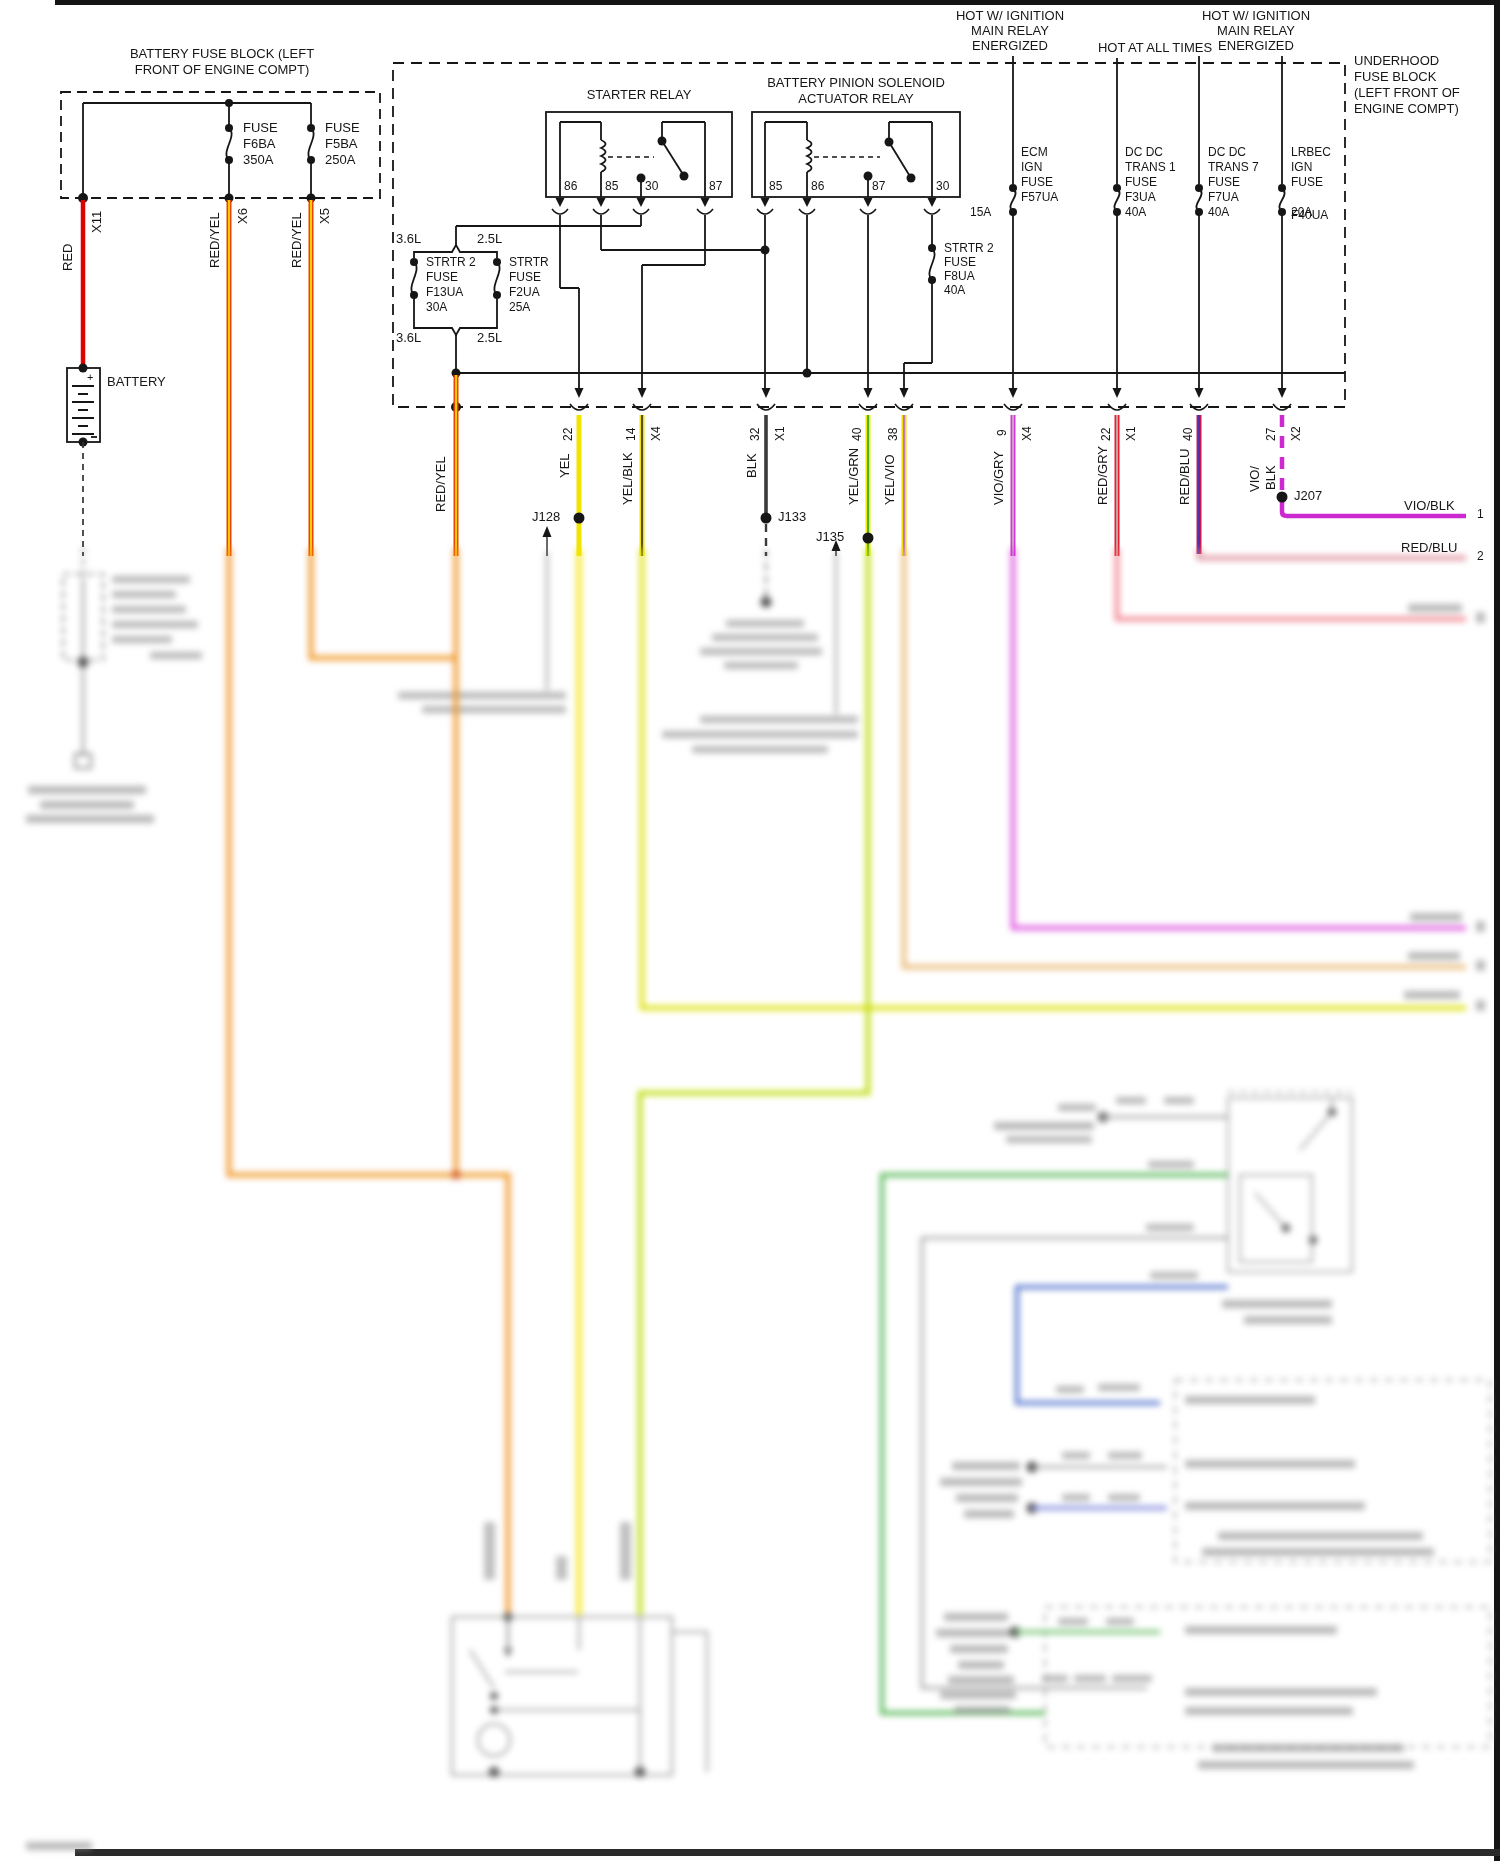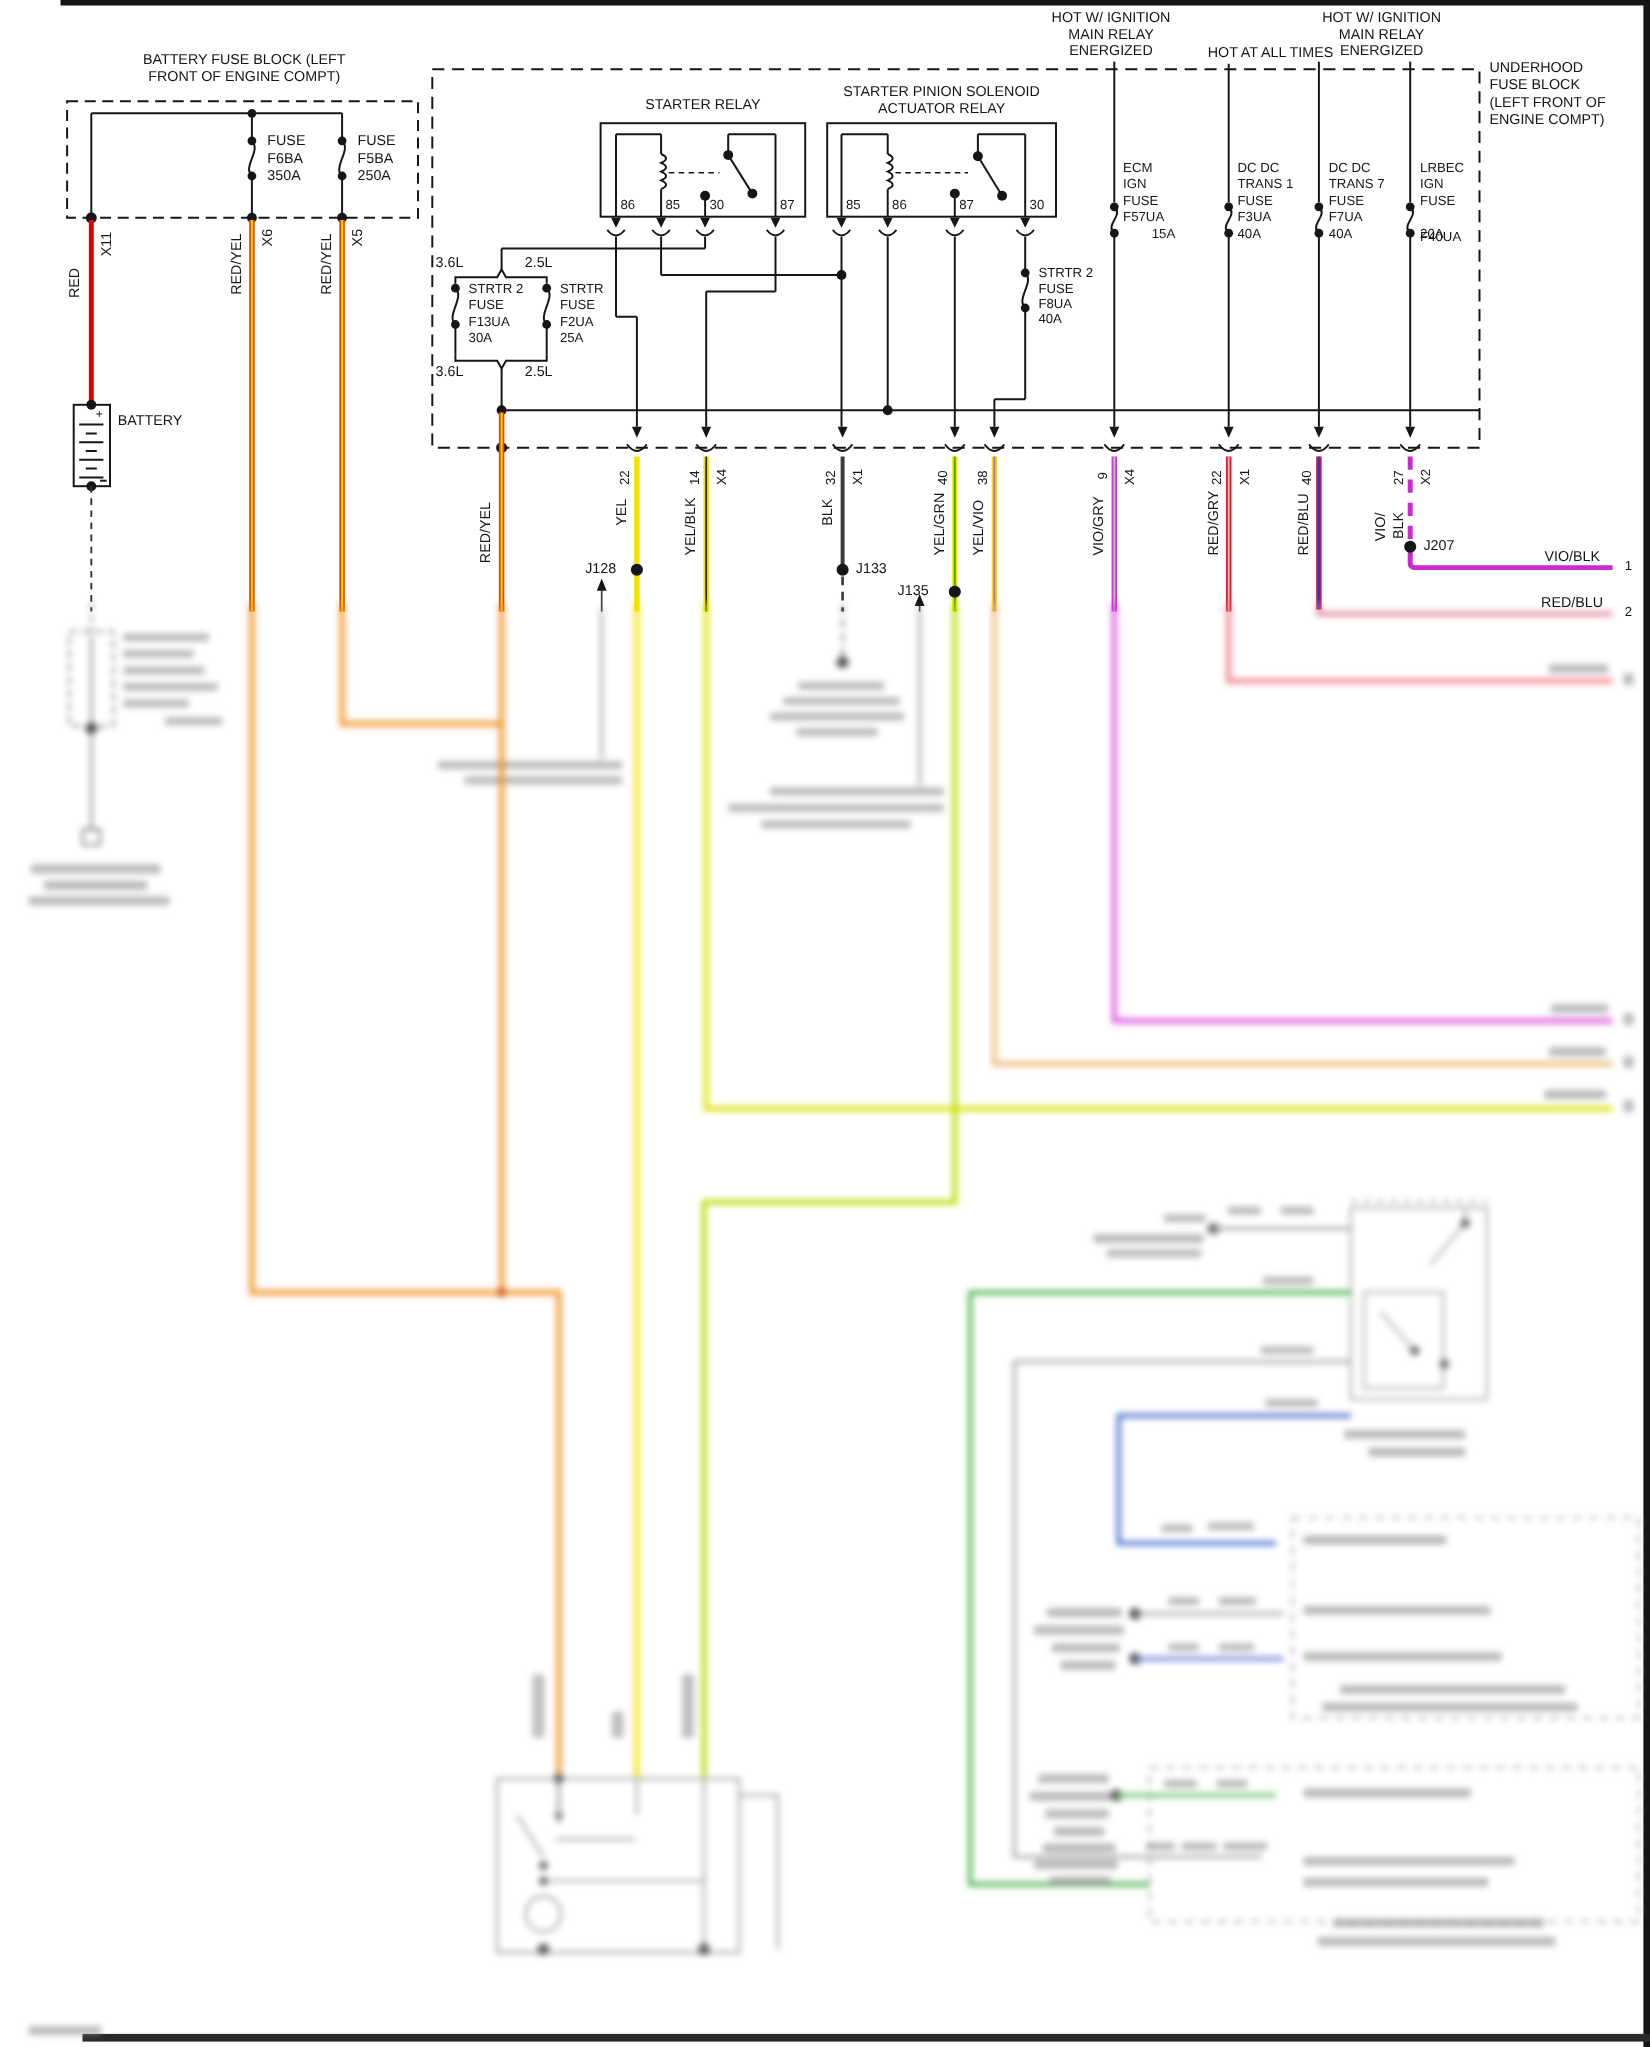--- a/index.html
+++ b/index.html
@@ -436,21 +436,21 @@
 
   <span class="lbl c" style="left:1010px;top:9px">HOT W/ IGNITION</span>
   <span class="lbl c" style="left:1010px;top:24px">MAIN RELAY</span>
   <span class="lbl c" style="left:1010px;top:39px">ENERGIZED</span>
   <span class="lbl c" style="left:1155px;top:41px">HOT AT ALL TIMES</span>
   <span class="lbl c" style="left:1256px;top:9px">HOT W/ IGNITION</span>
   <span class="lbl c" style="left:1256px;top:24px">MAIN RELAY</span>
   <span class="lbl c" style="left:1256px;top:39px">ENERGIZED</span>
 
   <span class="lbl c" style="left:639px;top:88px">STARTER RELAY</span>
-  <span class="lbl c" style="left:856px;top:76px">STARTER PINION SOLENOID</span>
+  <span class="lbl c" style="left:856px;top:76px">BATTERY PINION SOLENOID</span>
   <span class="lbl c" style="left:856px;top:92px">ACTUATOR RELAY</span>
   <span class="lbl s12" style="left:564px;top:179px">86</span>
   <span class="lbl s12" style="left:605px;top:179px">85</span>
   <span class="lbl s12" style="left:645px;top:179px">30</span>
   <span class="lbl s12" style="left:709px;top:179px">87</span>
   <span class="lbl s12" style="left:769px;top:179px">85</span>
   <span class="lbl s12" style="left:811px;top:179px">86</span>
   <span class="lbl s12" style="left:872px;top:179px">87</span>
   <span class="lbl s12" style="left:936px;top:179px">30</span>
 
@@ -468,21 +468,21 @@
   <span class="lbl s12" style="left:509px;top:300px">25A</span>
   <span class="lbl s12" style="left:944px;top:241px">STRTR 2</span>
   <span class="lbl s12" style="left:944px;top:255px">FUSE</span>
   <span class="lbl s12" style="left:944px;top:269px">F8UA</span>
   <span class="lbl s12" style="left:944px;top:283px">40A</span>
 
   <span class="lbl s12" style="left:1021px;top:145px">ECM</span>
   <span class="lbl s12" style="left:1021px;top:160px">IGN</span>
   <span class="lbl s12" style="left:1021px;top:175px">FUSE</span>
   <span class="lbl s12" style="left:1021px;top:190px">F57UA</span>
-  <span class="lbl s12" style="left:1047px;top:205px">15A</span>
+  <span class="lbl s12" style="left:970px;top:205px">15A</span>
   <span class="lbl s12" style="left:1125px;top:145px">DC DC</span>
   <span class="lbl s12" style="left:1125px;top:160px">TRANS 1</span>
   <span class="lbl s12" style="left:1125px;top:175px">FUSE</span>
   <span class="lbl s12" style="left:1125px;top:190px">F3UA</span>
   <span class="lbl s12" style="left:1125px;top:205px">40A</span>
   <span class="lbl s12" style="left:1208px;top:145px">DC DC</span>
   <span class="lbl s12" style="left:1208px;top:160px">TRANS 7</span>
   <span class="lbl s12" style="left:1208px;top:175px">FUSE</span>
   <span class="lbl s12" style="left:1208px;top:190px">F7UA</span>
   <span class="lbl s12" style="left:1208px;top:205px">40A</span>

